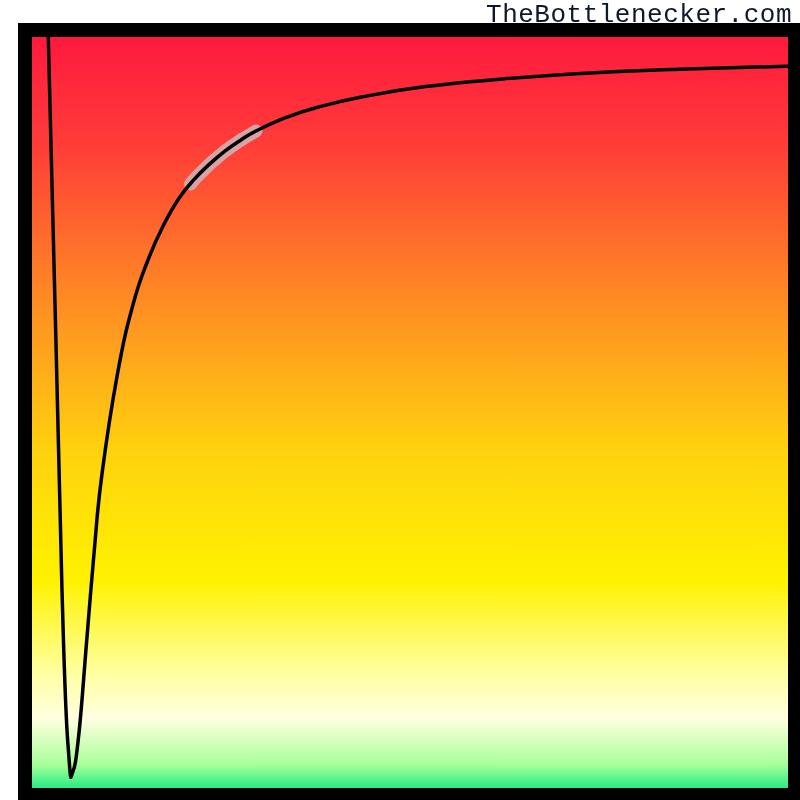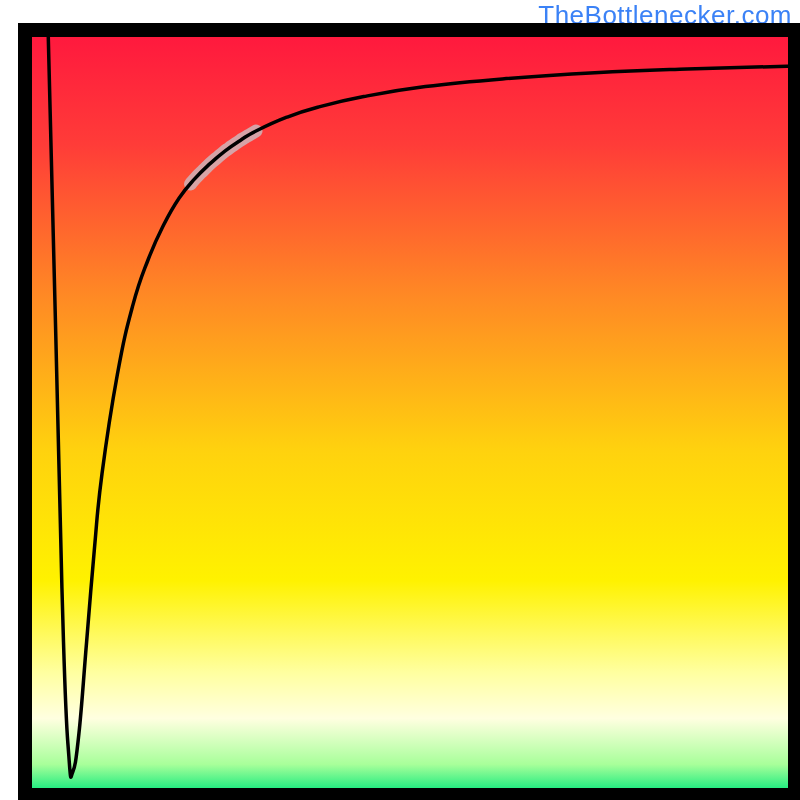--- a/index.html
+++ b/index.html
@@ -13,24 +13,24 @@
   }
   .frame {
     position: relative;
     width: 800px;
     height: 800px;
   }
   .watermark {
     position: absolute;
     top: 0px;
     right: 8px;
-    color: #3b82f6;
+    color: #0f172a;
     font-size: 26px;
     letter-spacing: 0.5px;
-    font-family: Liberation Sans, sans-serif;
+    font-family: Liberation Mono, monospace;
   }
   svg {
     position: absolute;
     top: 0;
     left: 0;
   }
 </style>
 </head>
 <body>
 

